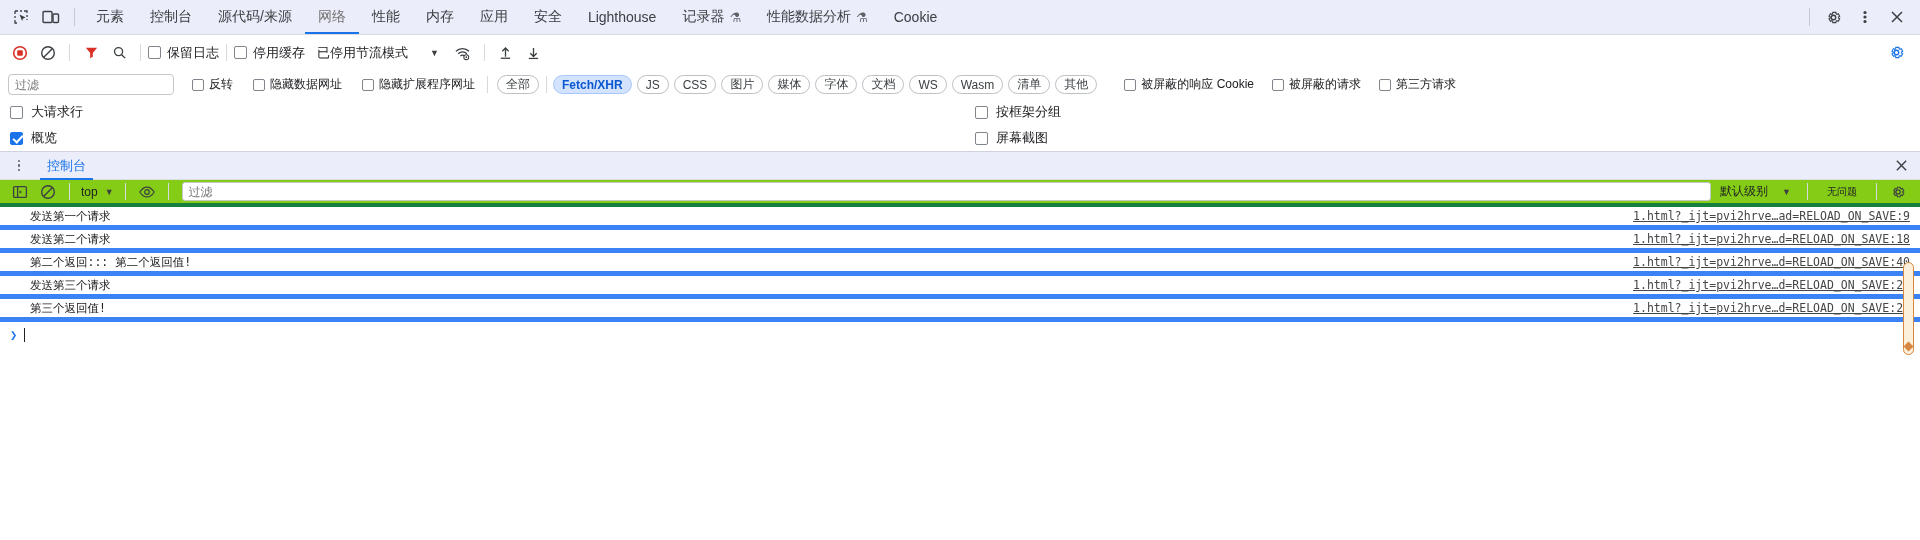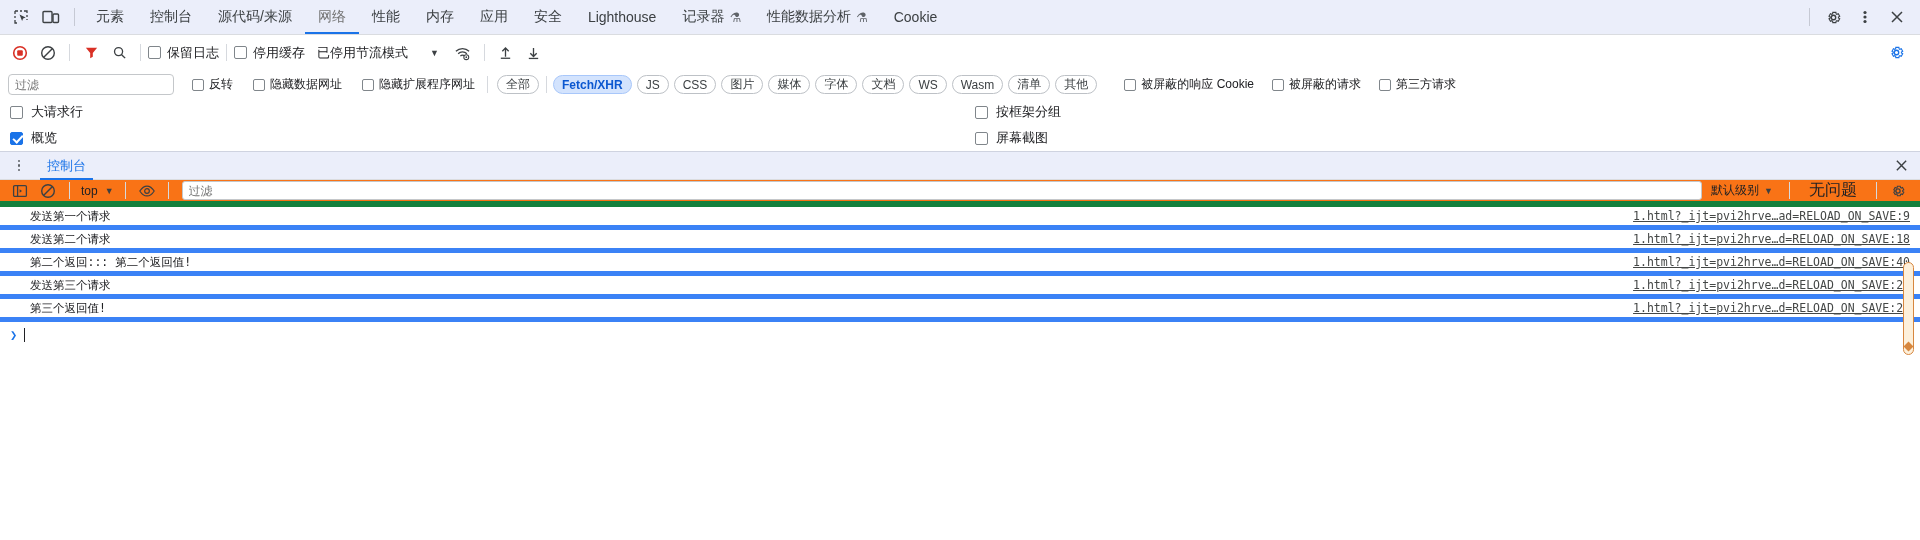--- a/index.html
+++ b/index.html
@@ -244,22 +244,22 @@
     font-size: 16px;
     color: #3c4043;
     line-height: 1;
   }
 
   
   .con-toolbar {
     height: 27px;
     display:flex; align-items:center;
     padding-left: 6px;
-    background: #f97316;
-    border-bottom: 6px solid #15803d;
+    background: #84cc16;
+    border-bottom: 4px solid #15803d;
   }
   .ctx-sel {
     font-size: 12px; color:#202124;
     display:flex; align-items:center; gap:7px;
     cursor:pointer; padding: 0 4px;
     white-space: nowrap;
   }
   .con-filter {
     flex: 1 1 auto;
     height: 19px;
@@ -269,26 +269,26 @@
     font-size: 12px;
     padding: 0 6px;
     color: #80868b;
     outline:none;
     background:#fff;
     font-family: inherit;
     min-width: 40px;
   }
   .level-sel {
     font-size: 12px; color:#202124;
-    display:flex; align-items:center; gap:5px;
+    display:flex; align-items:center; gap:14px;
     cursor:pointer; padding: 0 9px;
     white-space: nowrap;
   }
   .issues-txt {
-    font-size: 16px; color:#202124;
+    font-size: 10px; color:#202124;
     padding: 0 12px; cursor:pointer; white-space:nowrap;
   }
 
   
   .con-body {
     position: relative;
     background: #fff;
     height: 313px;
     overflow: hidden;
   }

